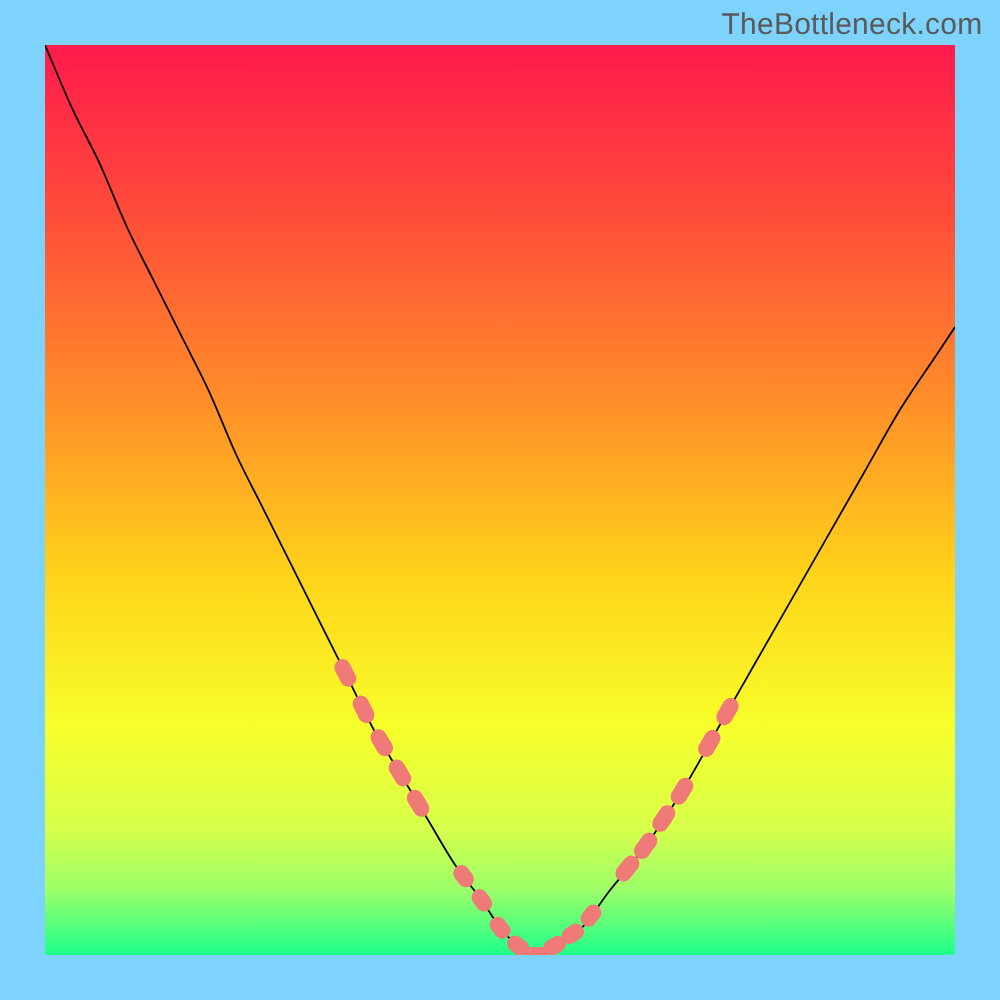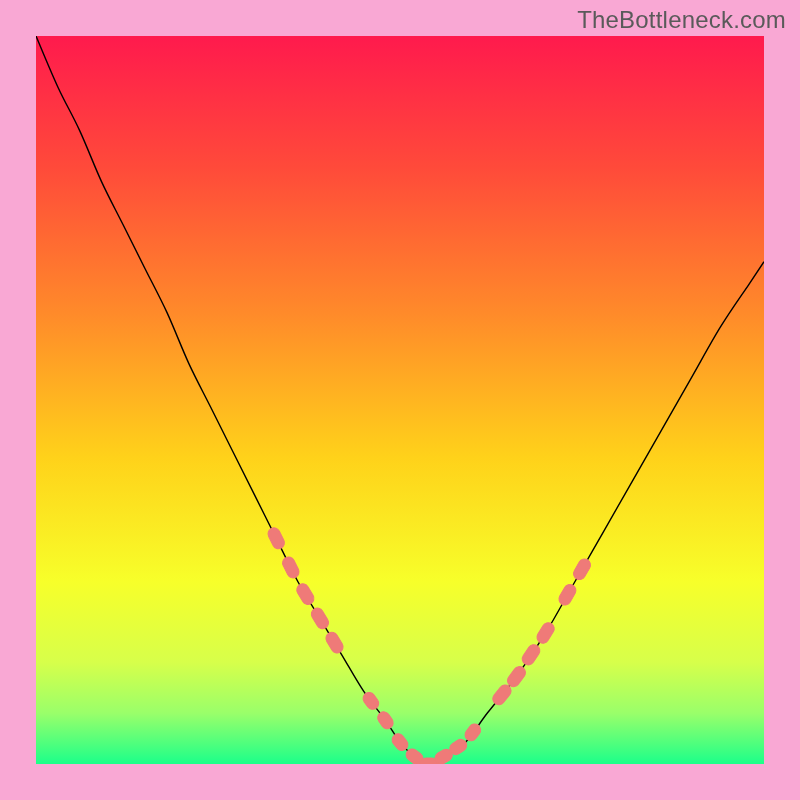--- a/index.html
+++ b/index.html
@@ -1,21 +1,21 @@
 <!DOCTYPE html>
 <html><head>
 <meta charset="utf-8">
 <style>
   * { margin: 0; padding: 0; box-sizing: border-box; }
   html, body { width: 800px; height: 800px; overflow: hidden; background: #000; }
   .stage {
     position: relative;
     width: 800px;
     height: 800px;
-    background: #f9a8d4;
+    background: #7dd3fc;
   }
   .watermark {
     position: absolute;
     top: 6px;
     right: 14px;
     font-family: Arial, Helvetica, sans-serif;
     font-size: 24px;
     color: #5a5a5a;
     letter-spacing: 0.2px;
     user-select: none;

